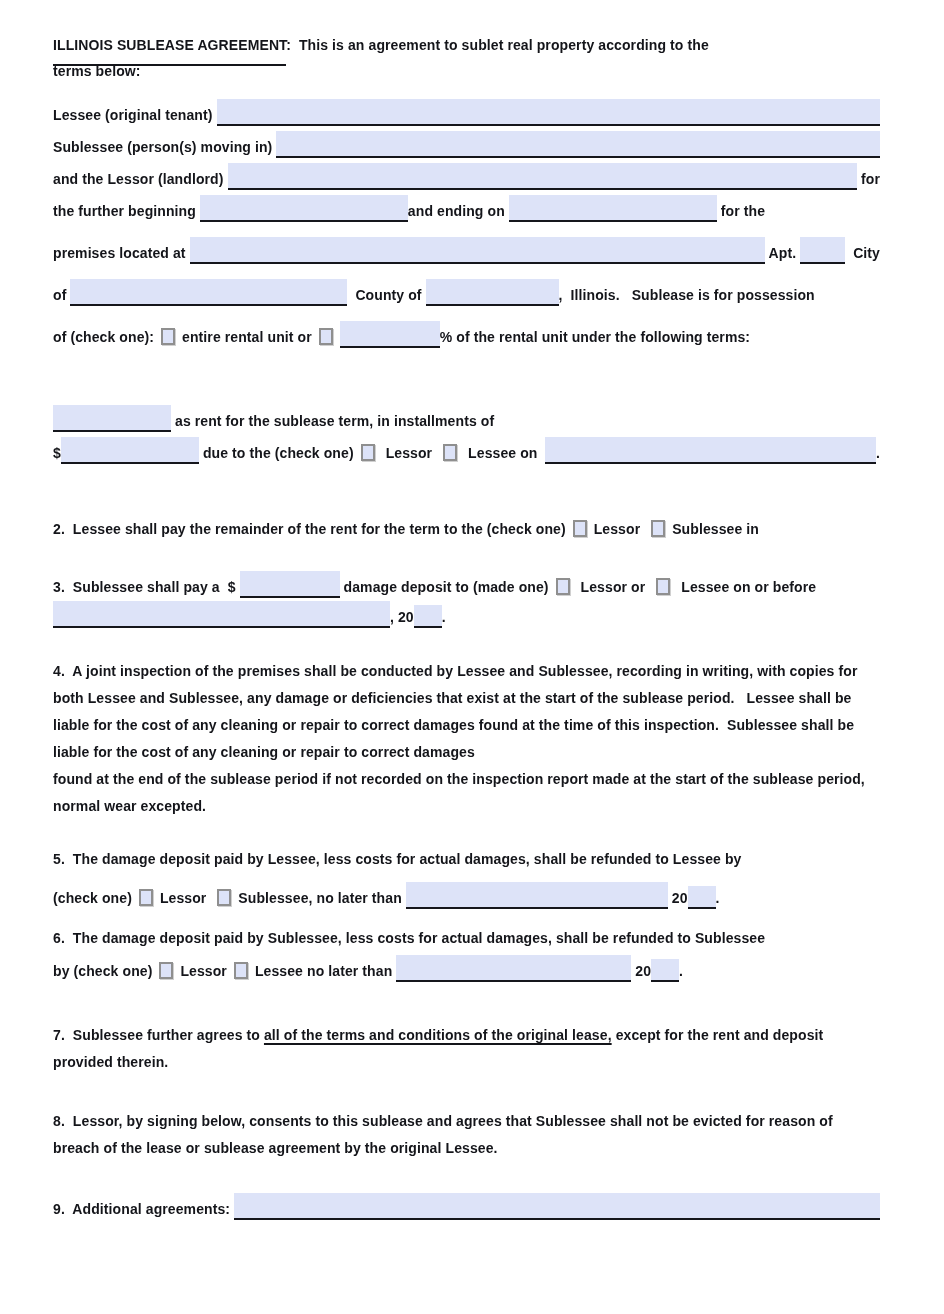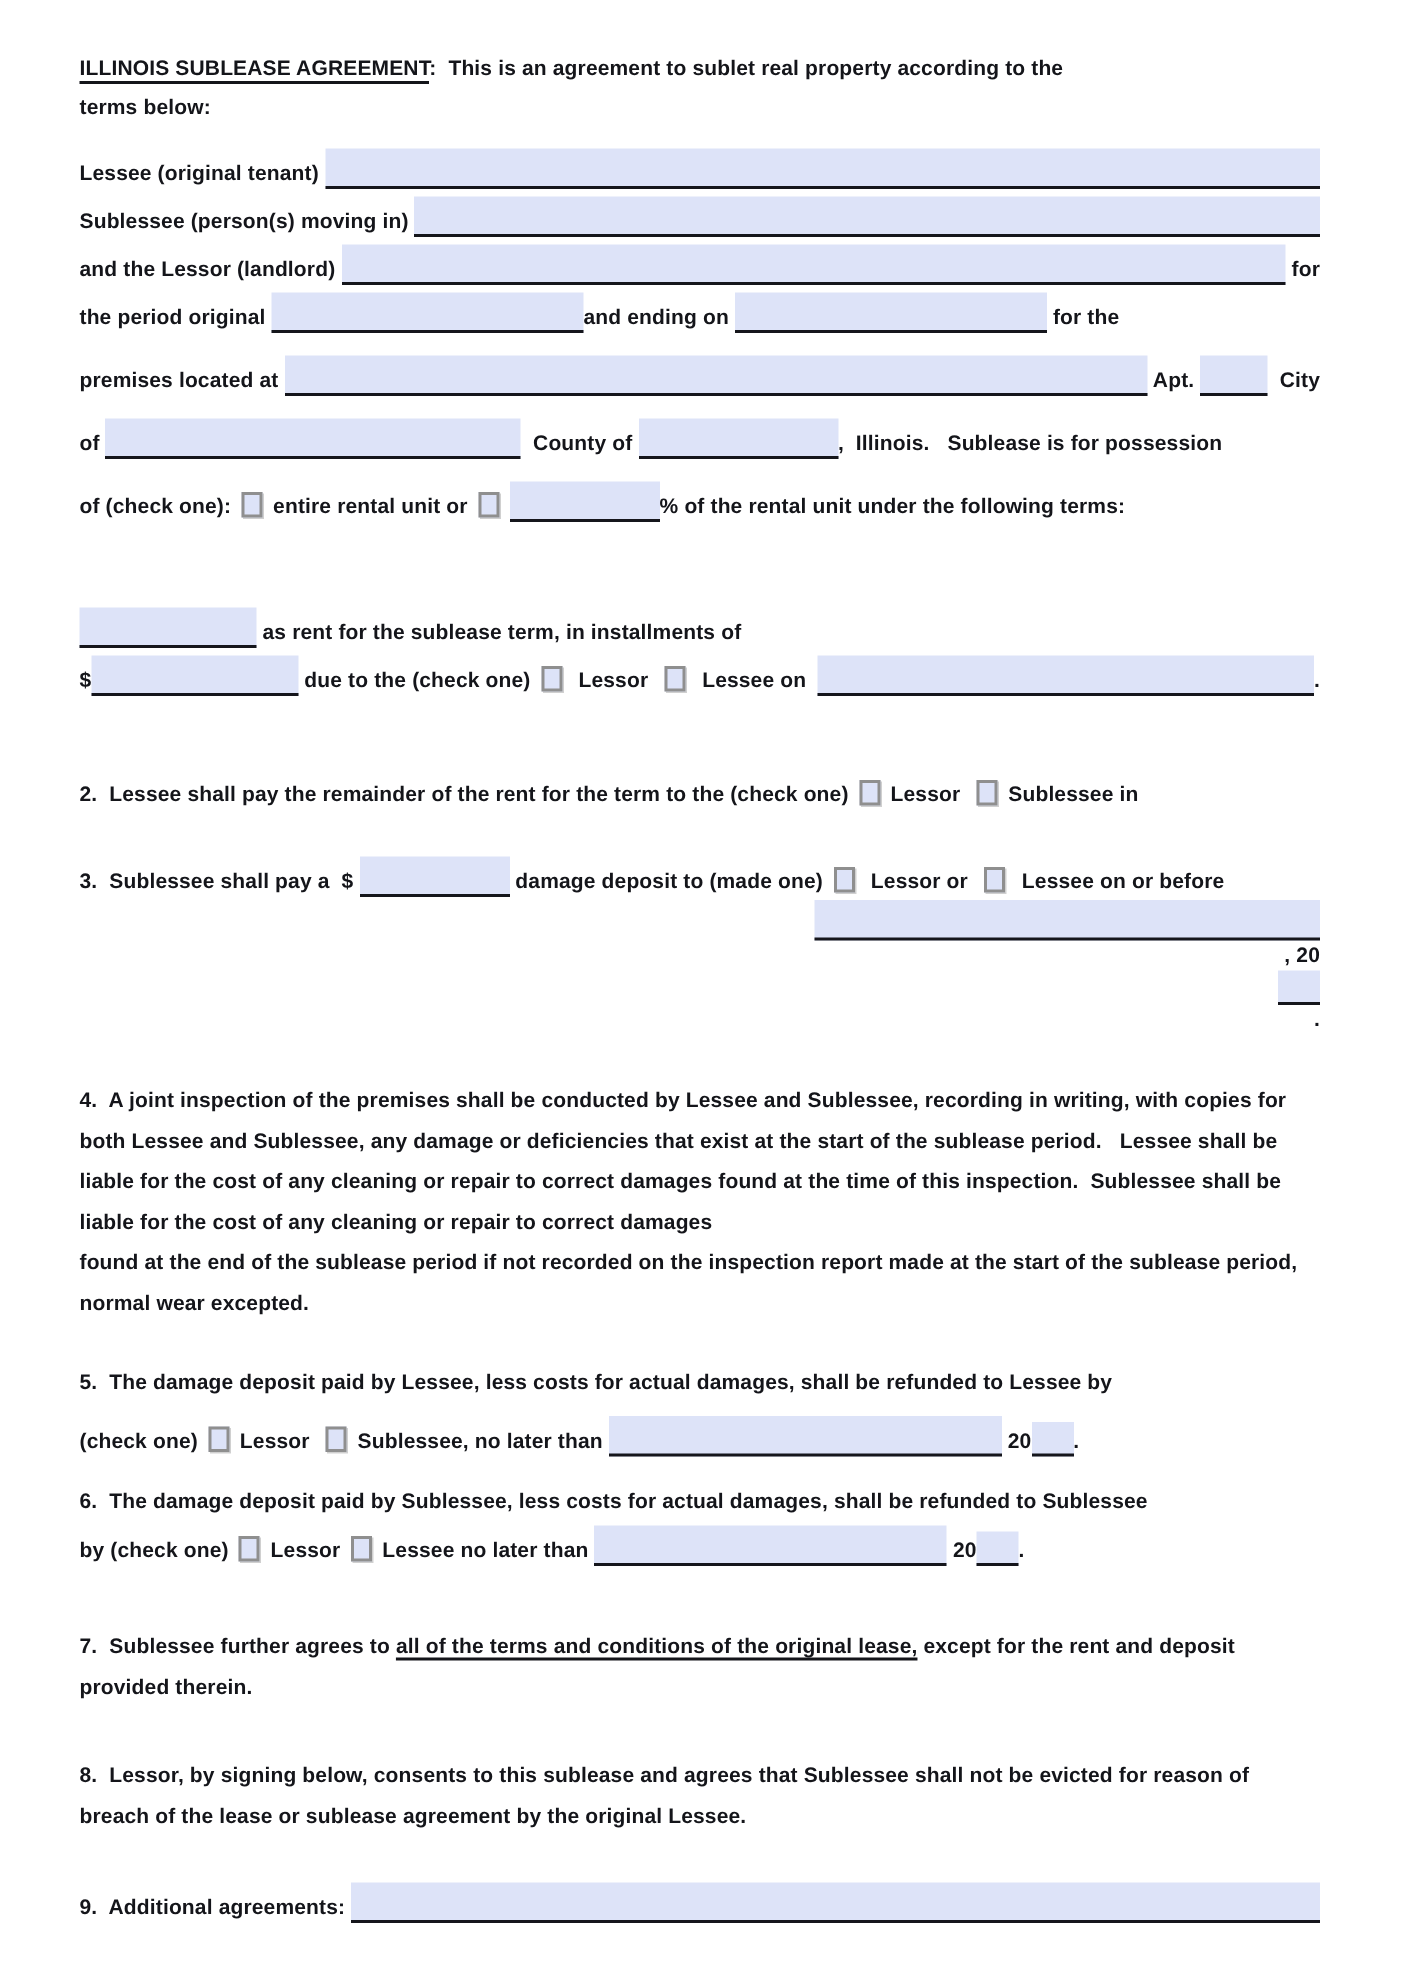--- a/index.html
+++ b/index.html
@@ -27,21 +27,21 @@
   .line{
     display:flex;
     align-items:flex-end;
     white-space:pre;
     min-height:28px;
   }
   .t{display:inline;}
   .line .t{line-height:19px;padding-bottom:1px;}
   .tu{
     border-bottom:2.5px solid var(--ink,#14151a);
-    padding-bottom:1px;
+    padding-bottom:11px;
   }
   .u{
     text-decoration:underline;
     text-decoration-thickness:2px;
     text-underline-offset:3px;
   }
   .field{
     display:inline-block;
     box-sizing:border-box;
     height:27px;
@@ -64,29 +64,29 @@
 </style>
 </head>
 <body>
 
 <div class="page">
   <div id="doc">
       <div class="title" style="margin-top: 6px;"><span class="t tu">ILLINOIS SUBLEASE AGREEMENT</span><span class="t">:  This is an agreement to sublet real property according to the</span><br><span class="t">terms below:</span></div>
       <div class="line" style="margin-top: 14px;"><span class="t">Lessee (original tenant) </span><span class="field grow"></span></div>
       <div class="line" style="margin-top: 4px;"><span class="t">Sublessee (person(s) moving in) </span><span class="field grow"></span></div>
       <div class="line" style="margin-top: 4px;"><span class="t">and the Lessor (landlord) </span><span class="field grow"></span><span class="t"> for</span></div>
-      <div class="line" style="margin-top: 4px;"><span class="t">the period original </span><span class="field" style="width: 208px;"></span><span class="t">and ending on </span><span class="field" style="width: 208px;"></span><span class="t"> for the</span></div>
+      <div class="line" style="margin-top: 4px;"><span class="t">the further beginning </span><span class="field" style="width: 208px;"></span><span class="t">and ending on </span><span class="field" style="width: 208px;"></span><span class="t"> for the</span></div>
       <div class="line" style="margin-top: 14px;"><span class="t">premises located at </span><span class="field grow"></span><span class="t"> Apt. </span><span class="field" style="width: 45px;"></span><span class="t">  City</span></div>
       <div class="line" style="margin-top: 14px;"><span class="t">of </span><span class="field" style="width: 277px;"></span><span class="t">  County of </span><span class="field" style="width: 133px;"></span><span class="t">,  Illinois.   Sublease is for possession</span></div>
       <div class="line" style="margin-top: 14px;"><span class="t">of (check one): </span><span class="checkbox"></span><span class="t"> entire rental unit or </span><span class="checkbox"></span><span class="t"> </span><span class="field" style="width: 100px;"></span><span class="t">% of the rental unit under the following terms:</span></div>
       <div class="line" style="margin-top: 56px;"><span class="field" style="width: 118px;"></span><span class="t"> as rent for the sublease term, in installments of</span></div>
       <div class="line" style="margin-top: 4px;"><span class="t">$</span><span class="field" style="width: 138px;"></span><span class="t"> due to the (check one) </span><span class="checkbox"></span><span class="t">  Lessor  </span><span class="checkbox"></span><span class="t">  Lessee on  </span><span class="field grow"></span><span class="t">.</span></div>
       <div class="line" style="margin-top: 48px;"><span class="t">2.  Lessee shall pay the remainder of the rent for the term to the (check one) </span><span class="checkbox"></span><span class="t"> Lessor  </span><span class="checkbox"></span><span class="t"> Sublessee in</span></div>
       <div class="line" style="margin-top: 30px;"><span class="t">3.  Sublessee shall pay a  $ </span><span class="field" style="width: 100px;"></span><span class="t"> damage deposit to (made one) </span><span class="checkbox"></span><span class="t">  Lessor or  </span><span class="checkbox"></span><span class="t">  Lessee on or before</span></div>
-      <div class="line" style="margin-top: 2px; flex-direction: column;"><span class="field" style="width: 337px;"></span><span class="t">, 20</span><span class="field small" style="width: 28px;"></span><span class="t">.</span></div>
+      <div class="line" style="margin-top: 2px;"><span class="field" style="width: 337px;"></span><span class="t">, 20</span><span class="field small" style="width: 28px;"></span><span class="t">.</span></div>
       <div class="para" style="margin-top: 30px;"><span class="t">4.  A joint inspection of the premises shall be conducted by Lessee and Sublessee, recording in writing, with copies for both Lessee and Sublessee, any damage or deficiencies that exist at the start of the sublease period.   Lessee shall be liable for the cost of any cleaning or repair to correct damages found at the time of this inspection.  Sublessee shall be liable for the cost of any cleaning or repair to correct damages</span></div>
       <div class="para" style="margin-top: 0px;"><span class="t">found at the end of the sublease period if not recorded on the inspection report made at the start of the sublease period, normal wear excepted.</span></div>
       <div class="para" style="margin-top: 26px;"><span class="t">5.  The damage deposit paid by Lessee, less costs for actual damages, shall be refunded to Lessee by</span></div>
       <div class="line" style="margin-top: 8px;"><span class="t">(check one) </span><span class="checkbox"></span><span class="t"> Lessor  </span><span class="checkbox"></span><span class="t"> Sublessee, no later than </span><span class="field" style="width: 262px;"></span><span class="t"> 20</span><span class="field small" style="width: 28px;"></span><span class="t">.</span></div>
       <div class="para" style="margin-top: 16px;"><span class="t">6.  The damage deposit paid by Sublessee, less costs for actual damages, shall be refunded to Sublessee</span></div>
       <div class="line" style="margin-top: 2px;"><span class="t">by (check one) </span><span class="checkbox"></span><span class="t"> Lessor </span><span class="checkbox"></span><span class="t"> Lessee no later than </span><span class="field" style="width: 235px;"></span><span class="t"> 20</span><span class="field small" style="width: 28px;"></span><span class="t">.</span></div>
       <div class="para" style="margin-top: 40px;"><span class="t">7.  Sublessee further agrees to </span><span class="t u">all of the terms and conditions of the original lease,</span><span class="t"> except for the rent and deposit provided therein.</span></div>
       <div class="para" style="margin-top: 32px;"><span class="t">8.  Lessor, by signing below, consents to this sublease and agrees that Sublessee shall not be evicted for reason of breach of the lease or sublease agreement by the original Lessee.</span></div>
       <div class="line" style="margin-top: 30px; text-align: right;"><span class="t">9.  Additional agreements: </span><span class="field grow"></span></div>
     </div>

